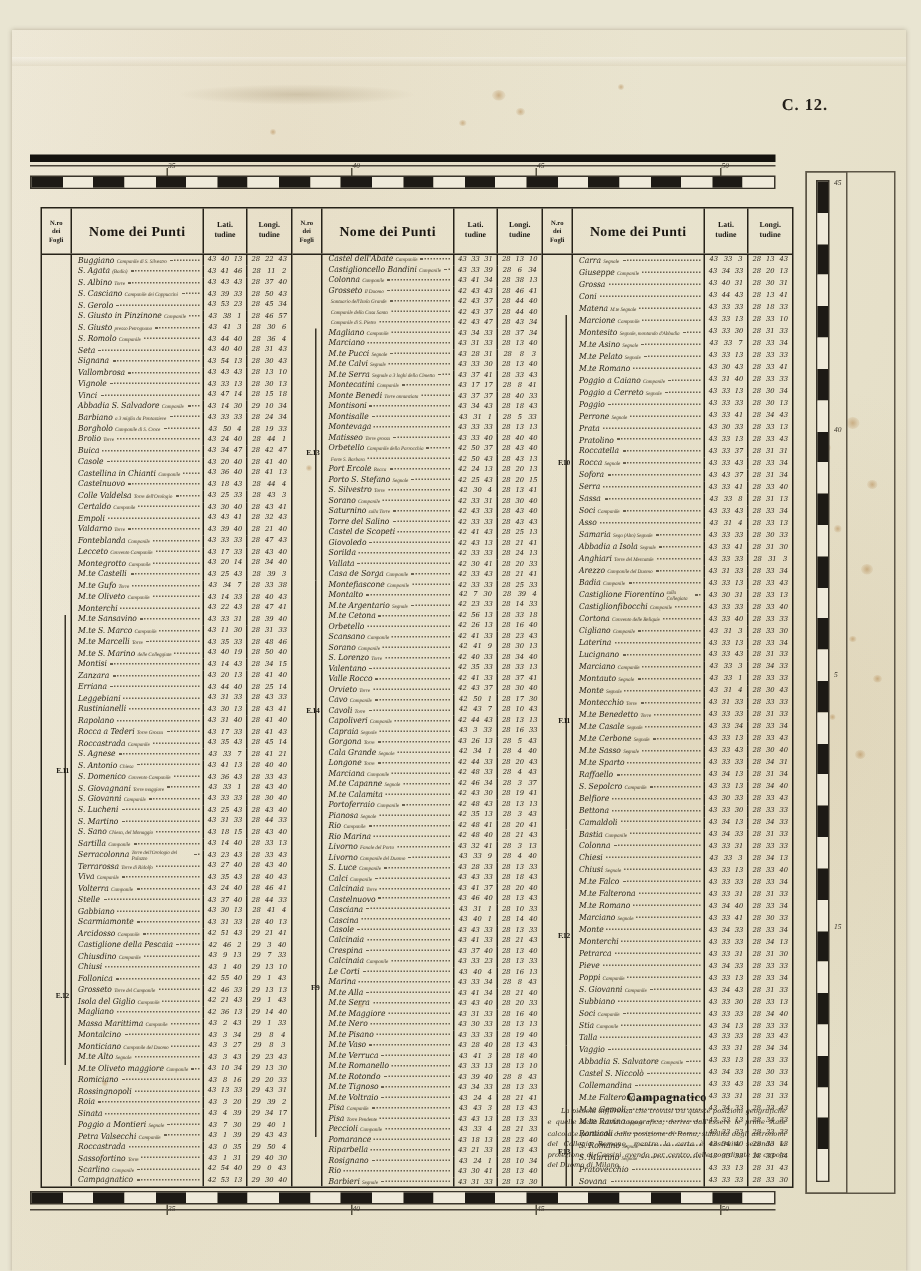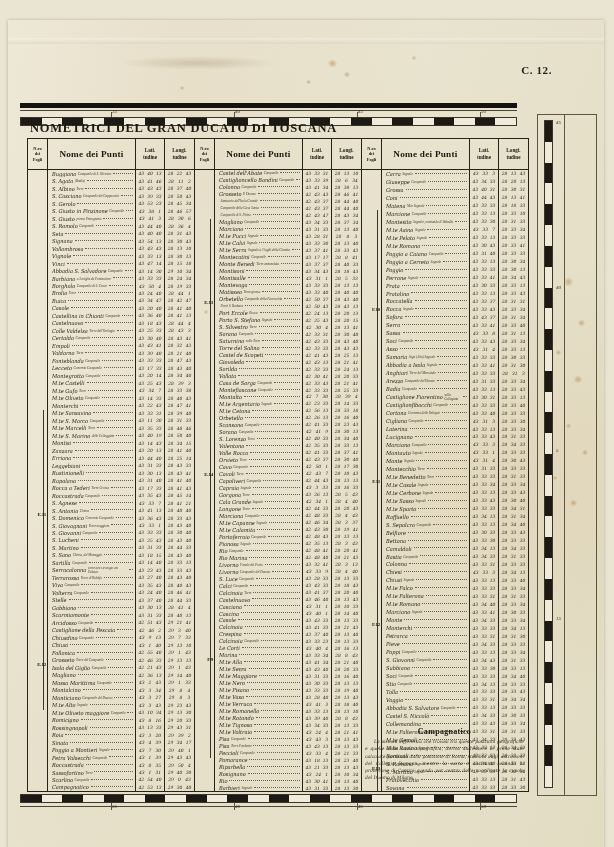--- a/index.html
+++ b/index.html
@@ -168,21 +168,20 @@
       <i class="b"></i>
       <i class="w"></i>
       <i class="b"></i>
       <i class="w"></i>
       <i class="b"></i>
       <i class="w"></i>
       <i class="b"></i>
       <i class="w"></i>
     </div>
 
-  <div id="title">NOMETRICI DEL GRAN DUCATO DI TOSCANA</div>
 
   <div id="tablewrap">
 
     <div class="block b1">
       <div class="hdr">
         <div class="hc h-fogli">
           <div>N.ro</div>
           <div>dei</div>
           <div>Fogli</div>
         </div>

